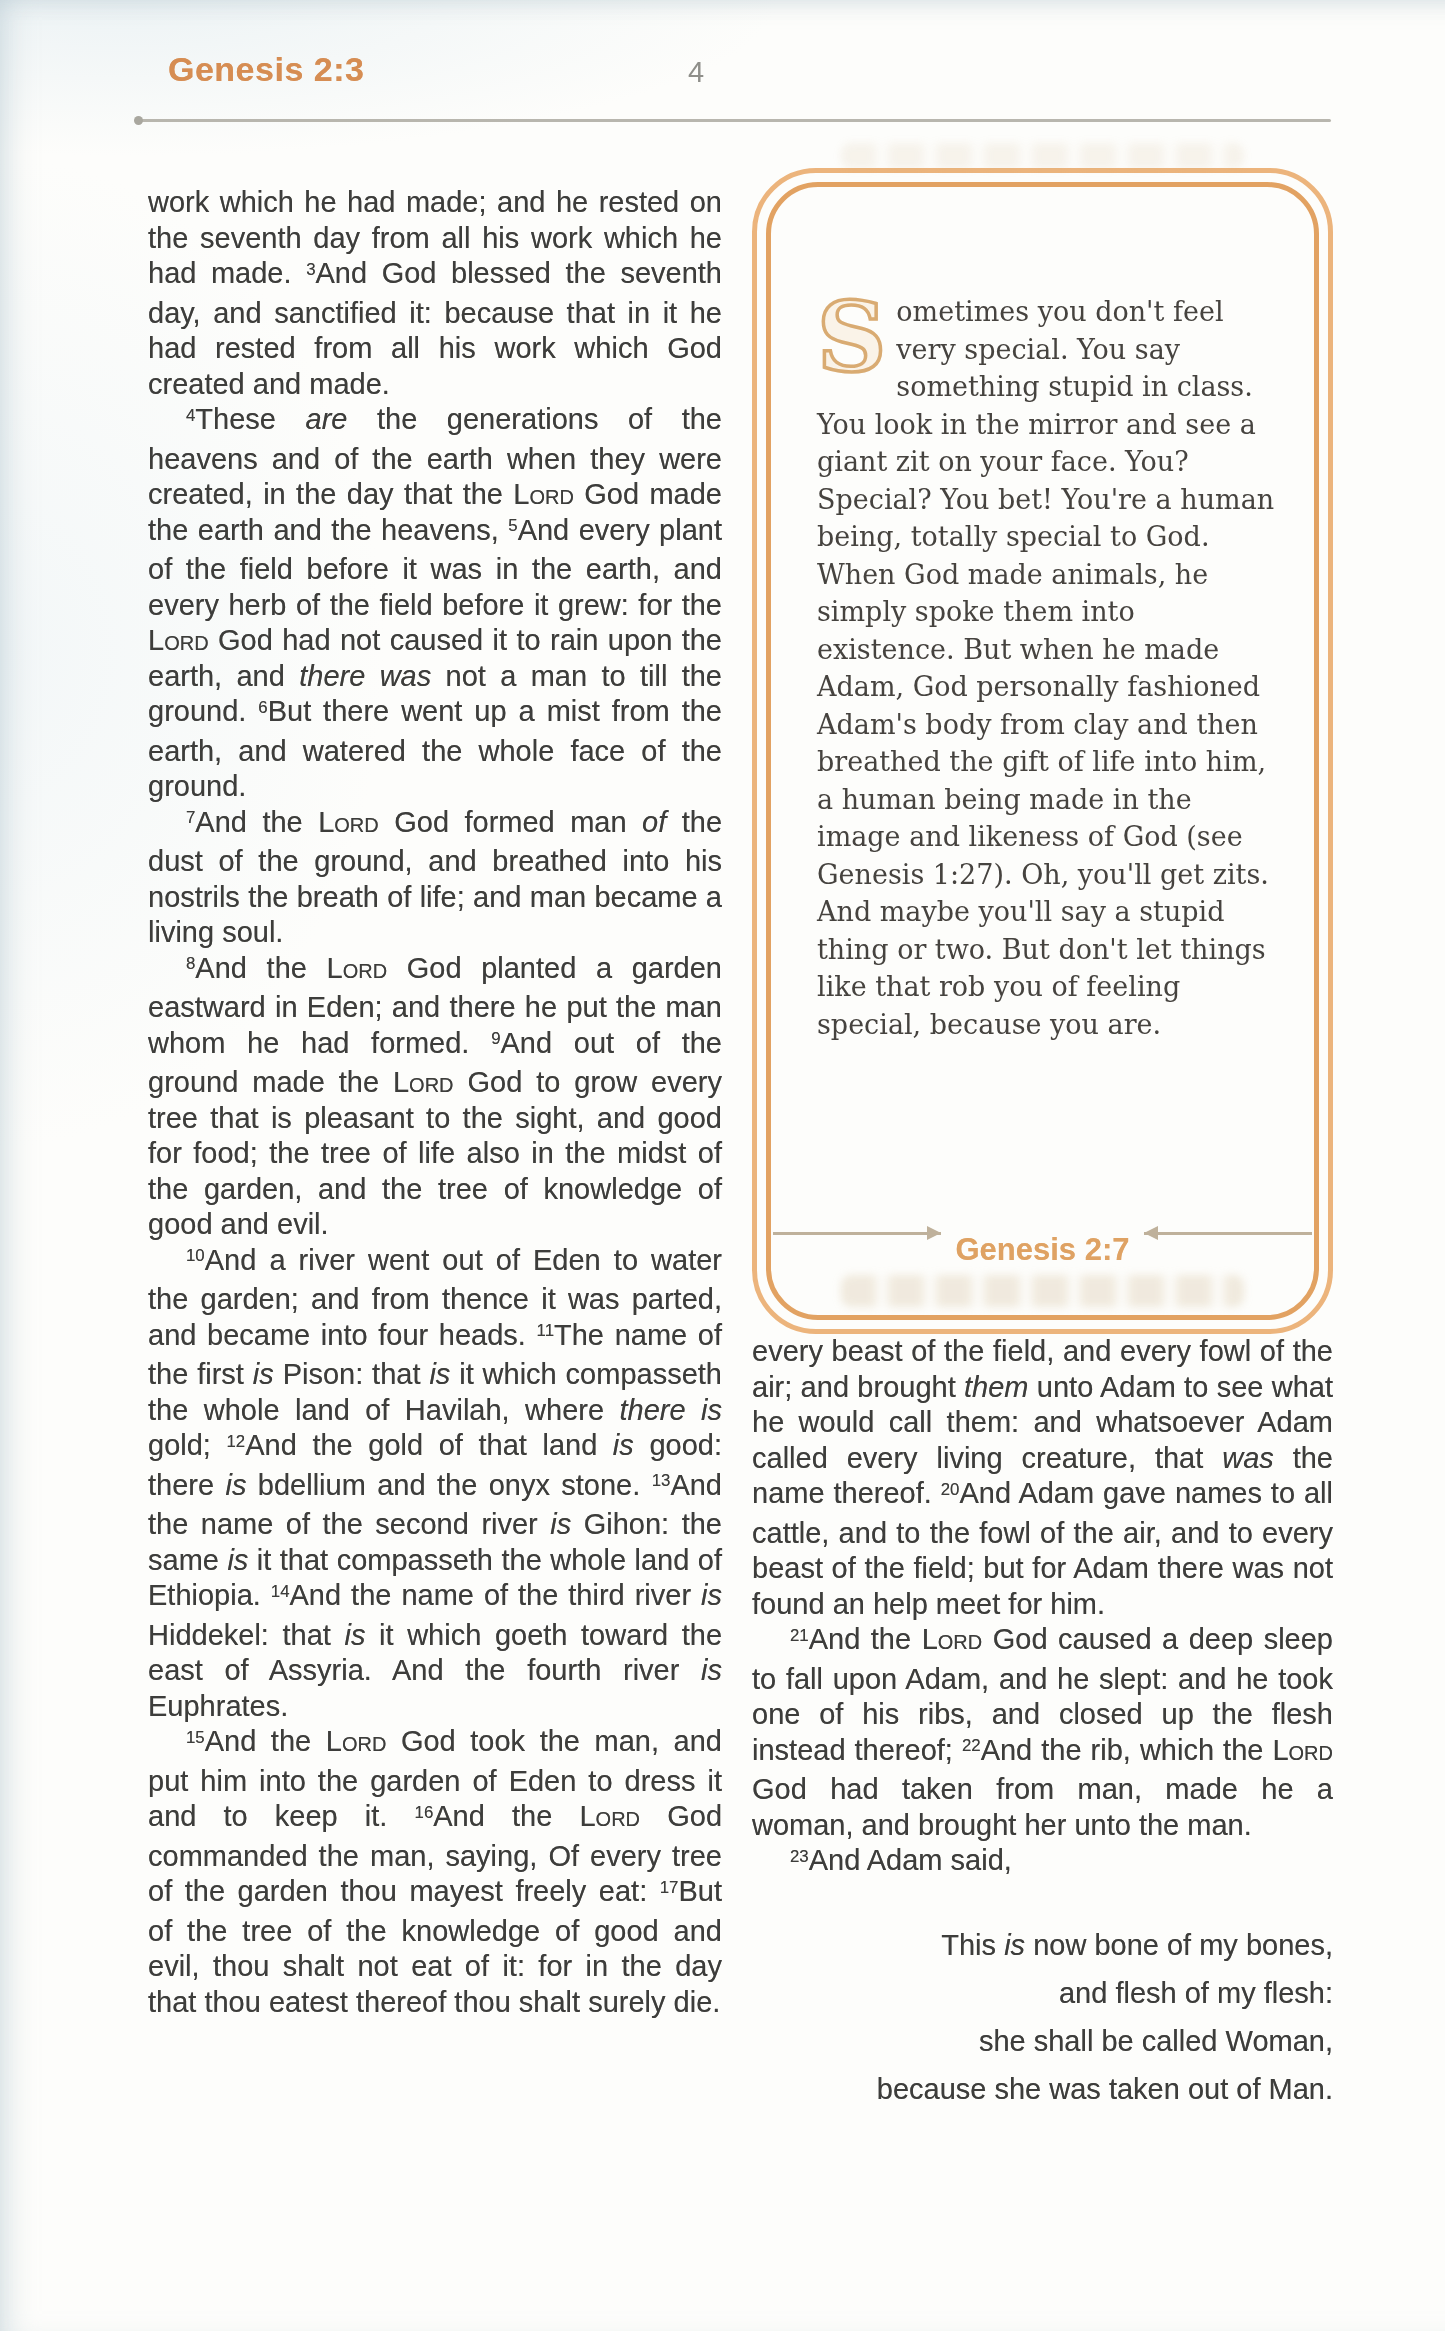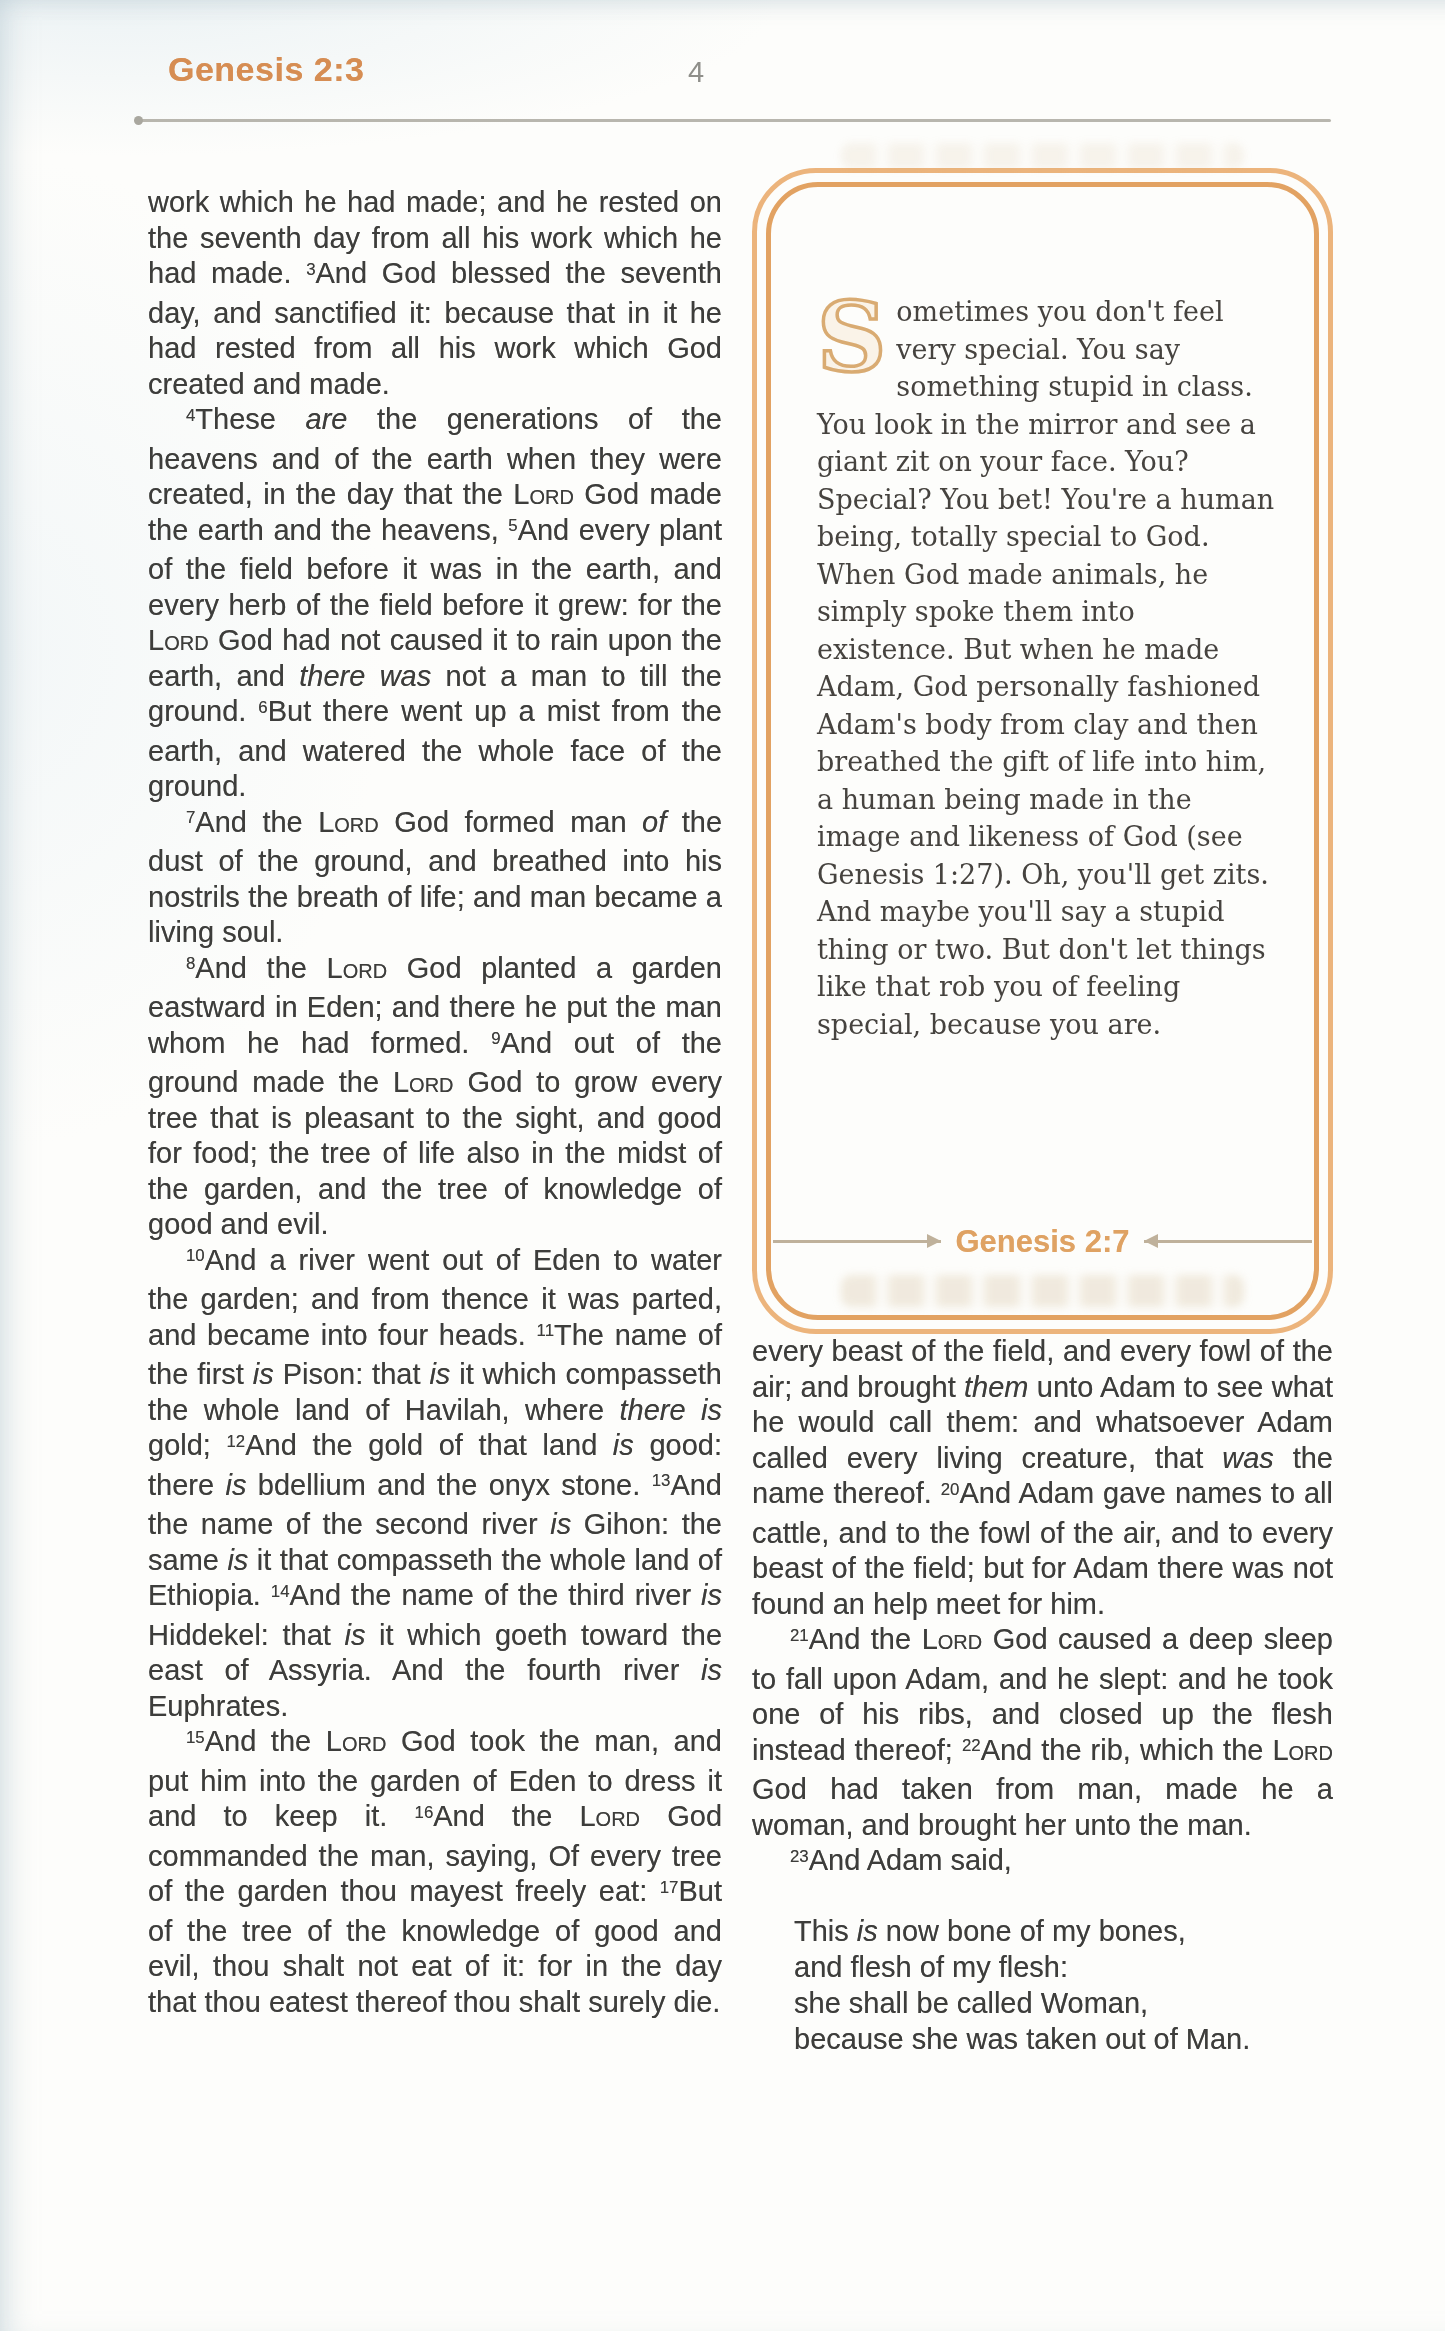--- a/index.html
+++ b/index.html
@@ -52,36 +52,36 @@
   .callout-title { margin:0; padding:0 8px; font-size:56px; line-height:58px; font-weight:bold;
                    color:#e78f4f; letter-spacing:-1px; white-space:nowrap;
                    text-shadow:0 0 1px rgba(231,143,79,0.5); }
 
   .callout-body { margin:50px 0 0 0; font-family:'DejaVu Serif', serif;
                   font-size:27px; line-height:37.5px; color:#46433f; text-shadow:none; }
   .dropcap { float:left; font-family:'DejaVu Serif', serif; font-weight:bold;
              font-size:96px; line-height:78px; padding:6px 10px 0 0;
              color:#faf3e8; -webkit-text-stroke:3.5px #d9ab72; }
 
-  .ref-row { position:absolute; left:2px; right:2px; bottom:56px; display:flex; align-items:center; }
+  .ref-row { position:absolute; left:2px; right:2px; bottom:48px; display:flex; }
   .ref-line { flex:1; height:3px; background:#bfb19b; position:relative; }
   .ref-line.left::after   { content:''; position:absolute; right:0; top:-6px; width:0; height:0;
                             border-left:14px solid #bfb19b; border-top:7px solid transparent; border-bottom:7px solid transparent; }
   .ref-line.right::before { content:''; position:absolute; left:0; top:-6px; width:0; height:0;
                             border-right:14px solid #bfb19b; border-top:7px solid transparent; border-bottom:7px solid transparent; }
   .ref-text { padding:0 14px; font-size:31px; font-weight:bold; color:#dfa263;
               font-family:'Liberation Sans', sans-serif; text-shadow:0 0 0.6px rgba(223,162,99,0.6); }
 
   .ghost { position:absolute; left:70px; right:70px; bottom:8px; height:32px; border-radius:10px;
            background:repeating-linear-gradient(90deg, rgba(196,167,118,0.22) 0 34px, rgba(196,167,118,0.04) 34px 48px);
            filter:blur(4px); }
   .ghost.top { bottom:auto; top:-44px; height:26px; opacity:0.55; }
 
   .after-box { }
-  .poem { margin:30px 0 0 42px; line-height:36px; text-align:left; }
+  .poem { margin:38px 0 0 42px; line-height:48px; text-align:right; }
 </style>
 </head>
 <body>
 
 <div class="page">
 
   <h1 class="header-title">Genesis 2:3</h1>
   <span class="page-num">4</span>
   <div class="rule"></div>
 

